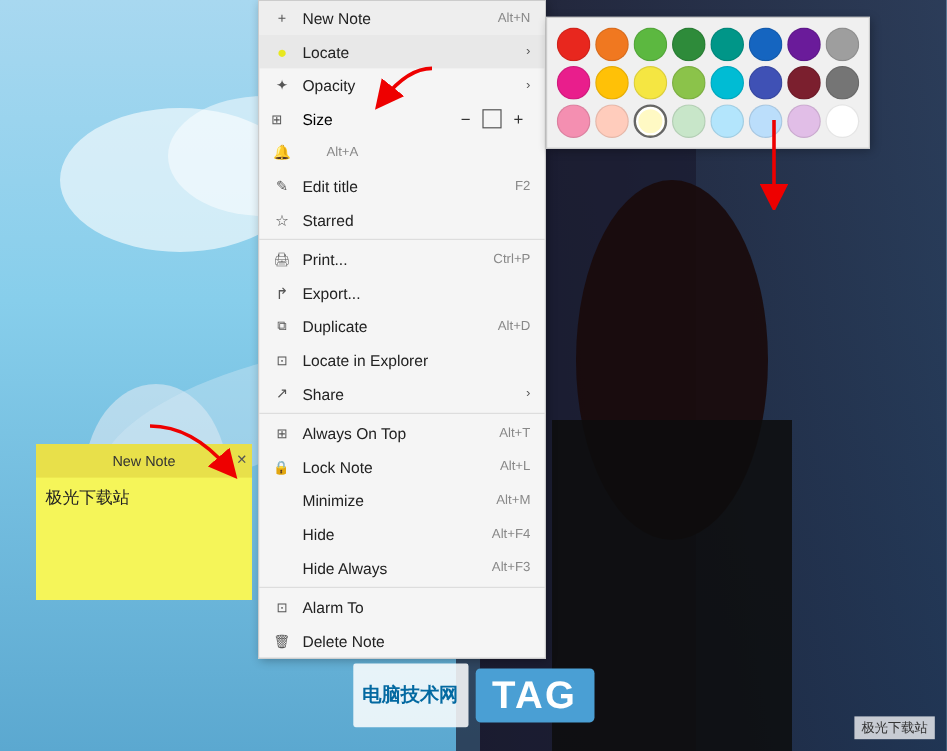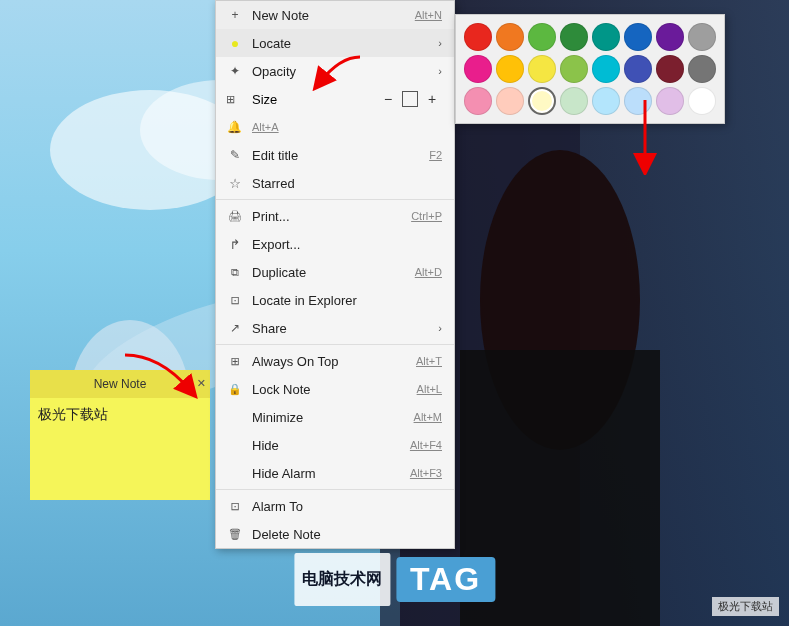--- a/index.html
+++ b/index.html
@@ -97,22 +97,21 @@
       font-size: 12px;
       color: #555;
       flex-shrink: 0;
     }
     .menu-item .label {
       flex: 1;
     }
     .menu-item .shortcut {
       color: #888;
       font-size: 11px;
-      margin-left: 0;
-      text-decoration: underline;
+      margin-left: 20px;
     }
     .menu-item .arrow {
       color: #555;
       font-size: 11px;
       margin-left: 4px;
     }
     .menu-separator {
       height: 1px;
       background: #ddd;
       margin: 2px 0;
@@ -199,21 +198,21 @@
     .watermark-tag {
       background: #4a9fd4;
       color: white;
       font-size: 32px;
       font-weight: bold;
       padding: 4px 14px;
       border-radius: 4px;
       letter-spacing: 2px;
     }
     .watermark-site {
-      color: #0f172a;
+      color: #0369a1;
       font-size: 16px;
       font-weight: bold;
       background: rgba(255,255,255,0.85);
       padding: 16px 8px;
       border-radius: 2px;
     }
     .watermark-site2 {
       color: #333;
       font-size: 13px;
       background: rgba(255,255,255,0.85);
@@ -396,21 +395,21 @@
   </div>
 
   <div class="menu-item">
     <span class="icon"></span>
     <span class="label">Hide</span>
     <span class="shortcut">Alt+F4</span>
   </div>
 
   <div class="menu-item">
     <span class="icon"></span>
-    <span class="label">Hide Alarm</span>
+    <span class="label">Hide Always</span>
     <span class="shortcut">Alt+F3</span>
   </div>
 
   <div class="menu-separator"></div>
 
   <div class="menu-item">
     <span class="icon" style="font-size:11px;">⊡</span>
     <span class="label">Alarm To</span>
   </div>
 

